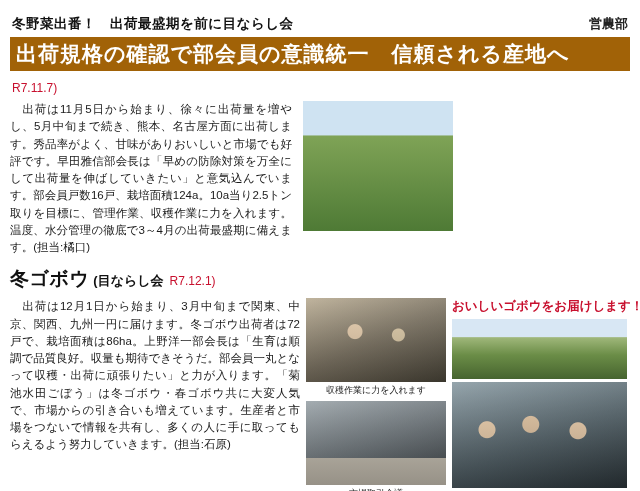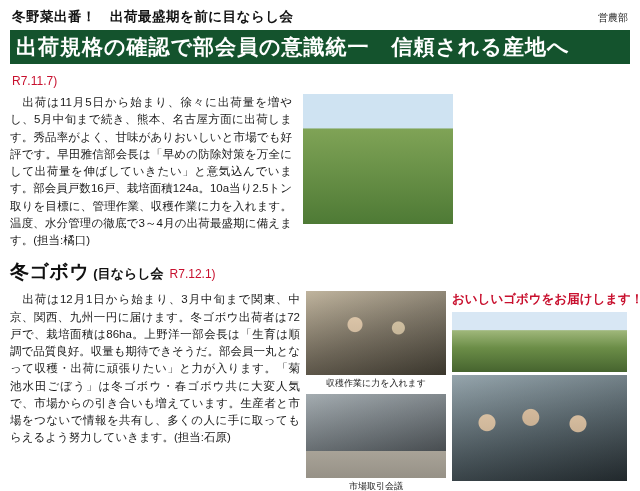--- a/index.html
+++ b/index.html
@@ -11,43 +11,44 @@
     width: 640px; height: 491px;
     font-family: "Liberation Sans", sans-serif;
     color: #1a1a1a;
     overflow: hidden;
     position: relative;
   }
   .page {
     width: 640px; height: 463px;
     position: relative;
     padding: 0 10px;
+    margin-top: 7px;
   }
 
   
   .topbar {
     display: flex;
     align-items: baseline;
     justify-content: space-between;
     padding: 8px 2px 4px 2px;
   }
   .topbar-left {
     font-size: 13.5px;
     font-weight: bold;
     letter-spacing: 0.5px;
     color: #111;
   }
   .topbar-right {
-    font-size: 10px;
+    font-size: 13px;
     color: #222;
-    font-weight: normal;
+    font-weight: bold;
   }
 
   .banner {
-    background: #14532d;
+    background: #a16207;
     color: #ffffff;
     height: 34px;
     display: flex;
     align-items: center;
     padding: 0 6px;
     margin: 0 0 10px 0;
   }
   .banner-text {
     font-size: 21px;
     font-weight: bold;

